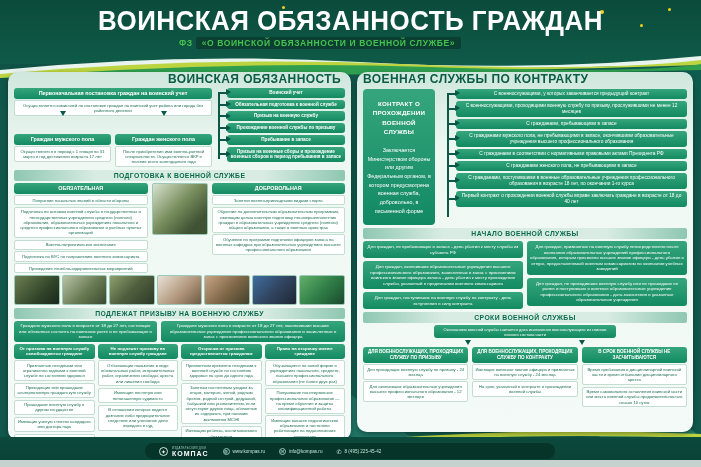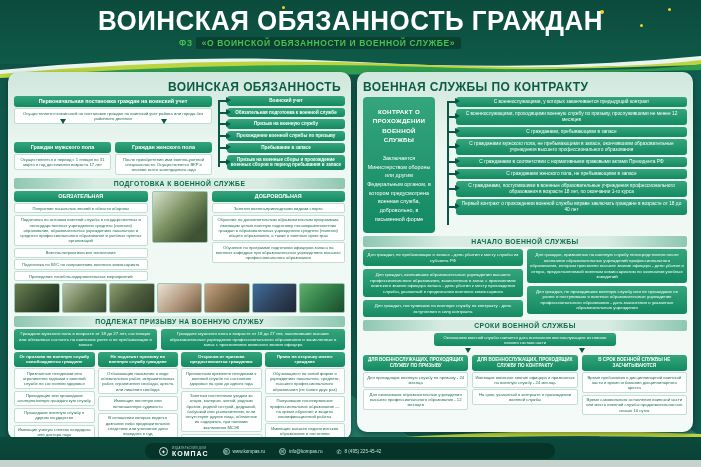--- a/index.html
+++ b/index.html
@@ -12,21 +12,21 @@
   .b3 { width:240px; height:160px; left:200px; top:330px; background:#15695a; }
   .dot { position:absolute; background:#f5d11c; border-radius:50%; }
   
   .hdr { position:absolute; left:0; top:0; width:701px; height:64px; background:linear-gradient(180deg,#0b4b3c,#0f5a48); }
   .title { position:absolute; left:0; top:6px; width:701px; text-align:center; color:#fff; font-weight:bold; font-size:27px; letter-spacing:.5px; transform:scaleX(.96); white-space:nowrap; }
   .subtitle { position:absolute; left:0; top:38px; width:640px; text-align:center; color:#46c14f; font-weight:bold; font-size:8.5px; letter-spacing:.6px; }
   .subtitle .pill { background:#0a3f32; padding:1px 6px; border-radius:2px; }
   
   svg.deco { position:absolute; left:0; pointer-events:none; }
   
-  .panel { position:absolute; background:linear-gradient(180deg,#cfe7dd,#eef8f3 22%,#f4faf7); border-radius:10px; box-shadow:0 2px 5px rgba(0,0,0,.35); padding:8px 6px; overflow:hidden; }
+  .panel { position:absolute; background:linear-gradient(180deg,#cfe7dd,#eef8f3 22%,#f4faf7); border-radius:10px; box-shadow:0 2px 5px rgba(0,0,0,.35); padding:0 6px; overflow:hidden; }
   #lpanel { left:8px; top:72px; width:343px; height:368px; }
   #rpanel { left:357px; top:72px; width:336px; height:360px; }
   .bigh { color:#0a5c44; font-weight:bold; font-size:12px; letter-spacing:.4px; }
   .band { background:linear-gradient(90deg,#8ec7b2,#d9ece3 25%,#d9ece3 75%,#8ec7b2); color:#0a6b4e; font-weight:bold; font-size:6.8px; text-align:center; letter-spacing:.4px; border-radius:2px; padding:2px 0; margin:3px 0 2px; }
   .gbox { background:linear-gradient(180deg,#35a57d,#138a62); color:#fff; border-radius:3px; padding:2px 3px; font-size:4.4px; text-align:center; line-height:1.25; }
   .gbox.ttl { font-weight:bold; font-size:5.4px; }
   .wbox { background:#fff; border:1px solid #c3ddd2; border-radius:2px; color:#1c6e55; font-size:4.2px; text-align:center; padding:1.5px 2px; line-height:1.25; margin-top:1.5px; }
   .row { display:flex; gap:4px; }
   .col { display:flex; flex-direction:column; }
   .darr { width:0; height:0; border-left:3px solid transparent; border-right:3px solid transparent; border-top:5px solid #0b5748; margin:1px auto; }

